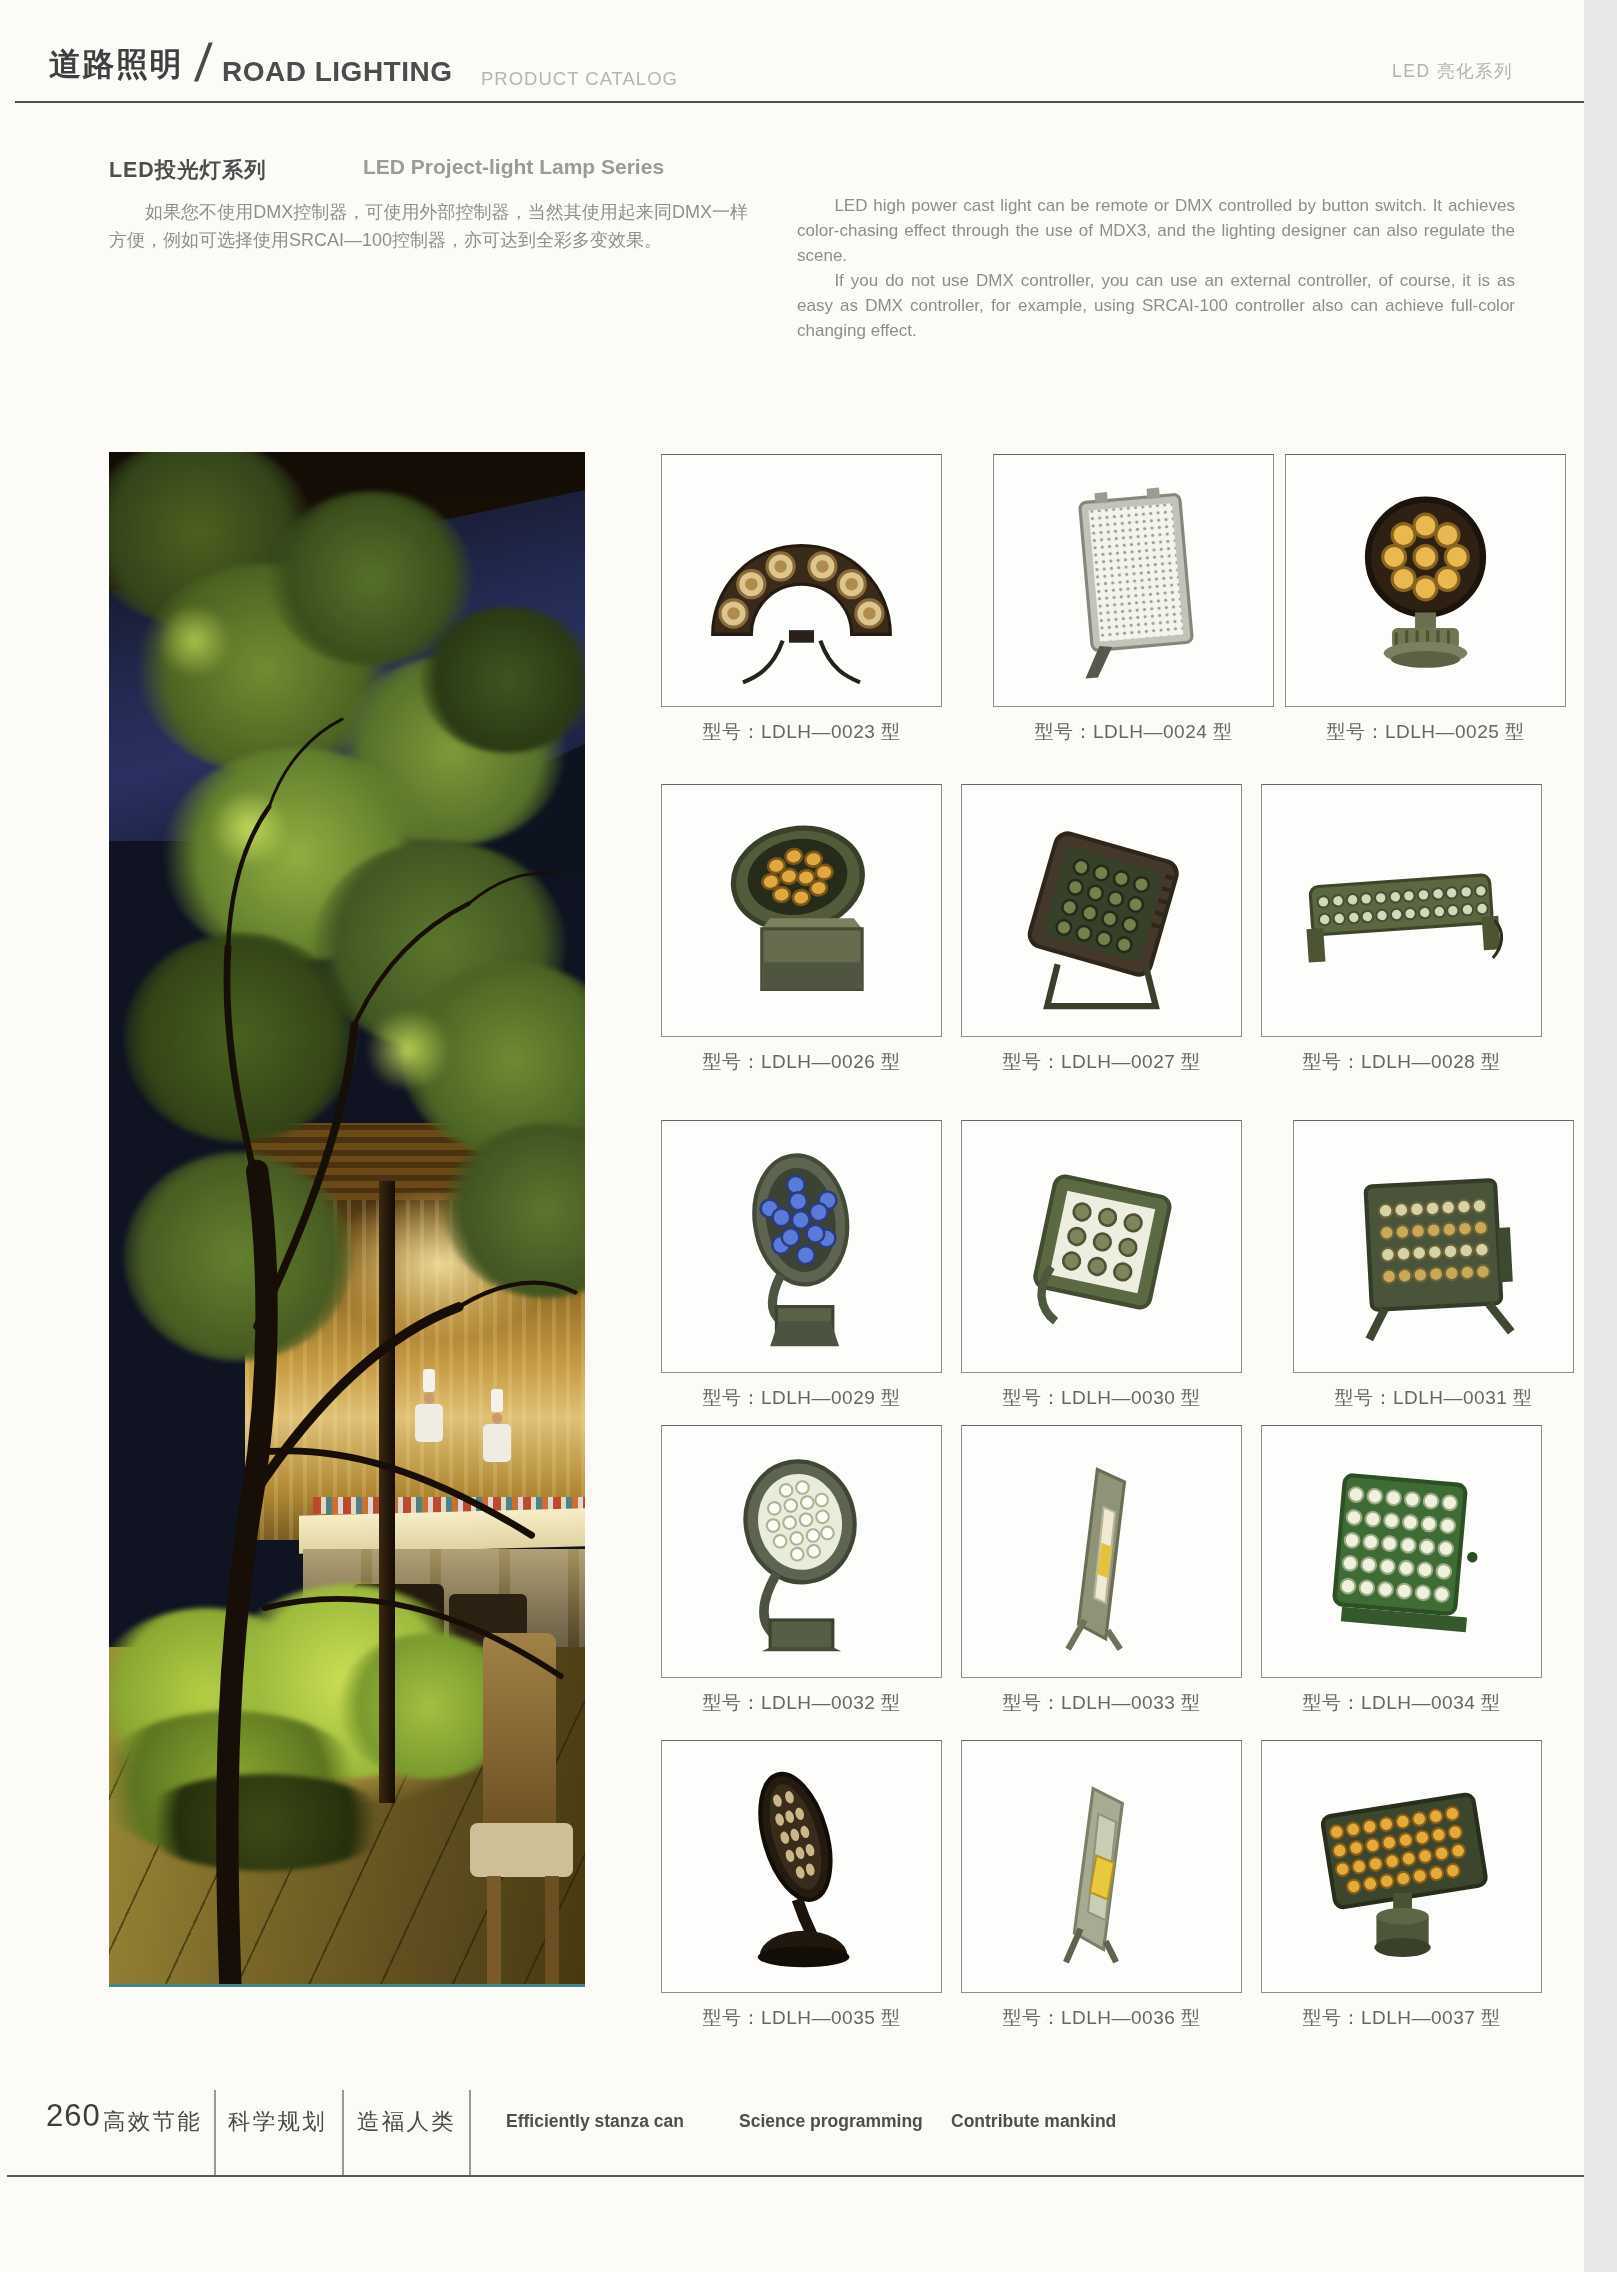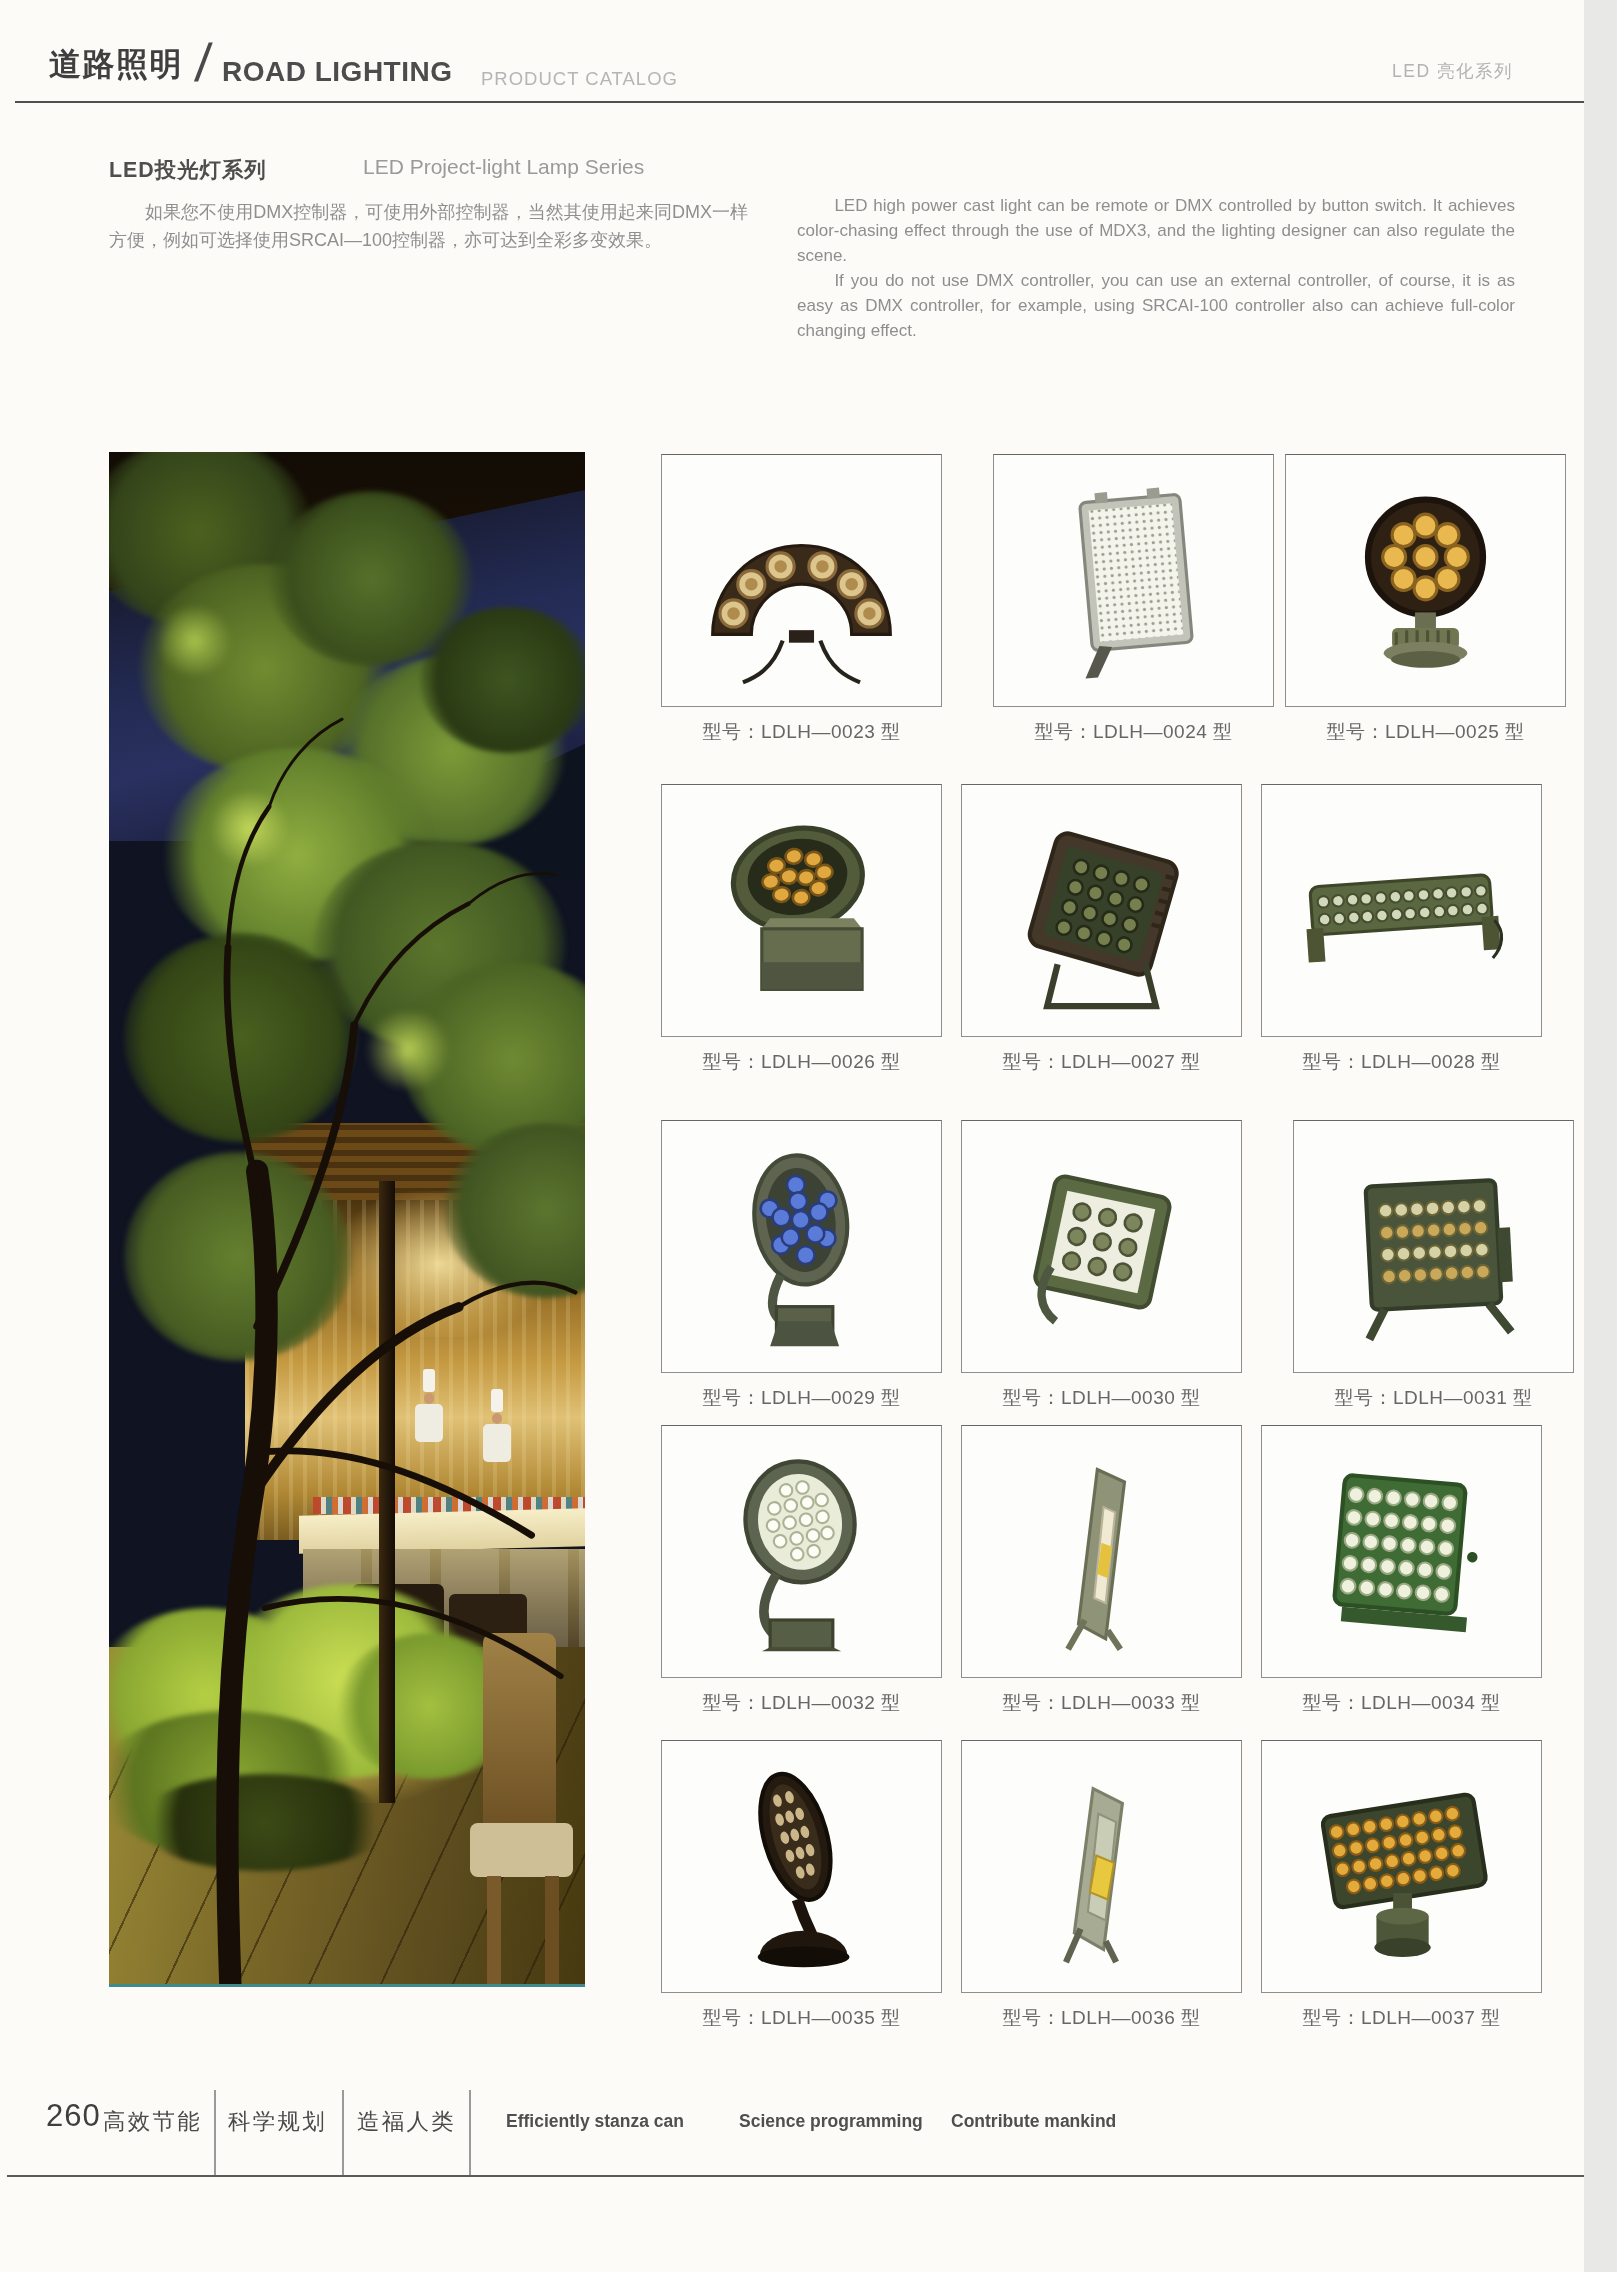--- a/index.html
+++ b/index.html
@@ -10,21 +10,21 @@
   
   .hdr-cn{left:49px;top:43px;font-size:32px;font-weight:600;color:#3f3f3f;letter-spacing:1.5px;}
   .hdr-slash{left:196px;top:32px;font-size:53px;font-weight:200;color:#4a4a4a;transform:skewX(-6deg);}
   .hdr-en{left:222px;top:56px;font-size:28px;font-weight:600;color:#4c4c4c;letter-spacing:0.5px;}
   .hdr-sub{left:465px;top:68px;font-size:18.5px;font-weight:400;color:#b5b5b5;letter-spacing:1px;margin-left:16px;}
   .hdr-series{left:1392px;top:59px;font-size:17.5px;color:#b2b2b2;letter-spacing:1.5px;}
   .hdr-rule{left:14.6px;top:101px;width:1588px;height:2.4px;background:#4f4f4f;}
 
   
   .sec-title-cn{left:109px;top:155px;font-size:21.4px;font-weight:700;color:#4e4e4e;letter-spacing:1px;}
-  .sec-title-en{left:363px;top:155px;font-size:21px;font-weight:400;color:#9a9a9a;text-align:center;}
+  .sec-title-en{left:363px;top:155px;font-size:21px;font-weight:700;color:#9a9a9a;text-align:center;}
   .intro-cn{left:109px;top:198px;width:639px;font-size:18px;line-height:28px;color:#8f8f8f;text-align:justify;}
   .intro-cn p{margin:0;text-indent:2em;}
   .intro-en{left:797px;top:193px;width:718px;font-size:17px;line-height:25px;color:#8e8e8e;text-align:justify;}
   .intro-en p{margin:0;text-indent:2.2em;}
 
   
   .photo{left:109px;top:452px;width:476px;height:1535px;background:#0f1322;overflow:hidden;}
   .blob{position:absolute;border-radius:50%;filter:blur(2.9px);}
 
   

